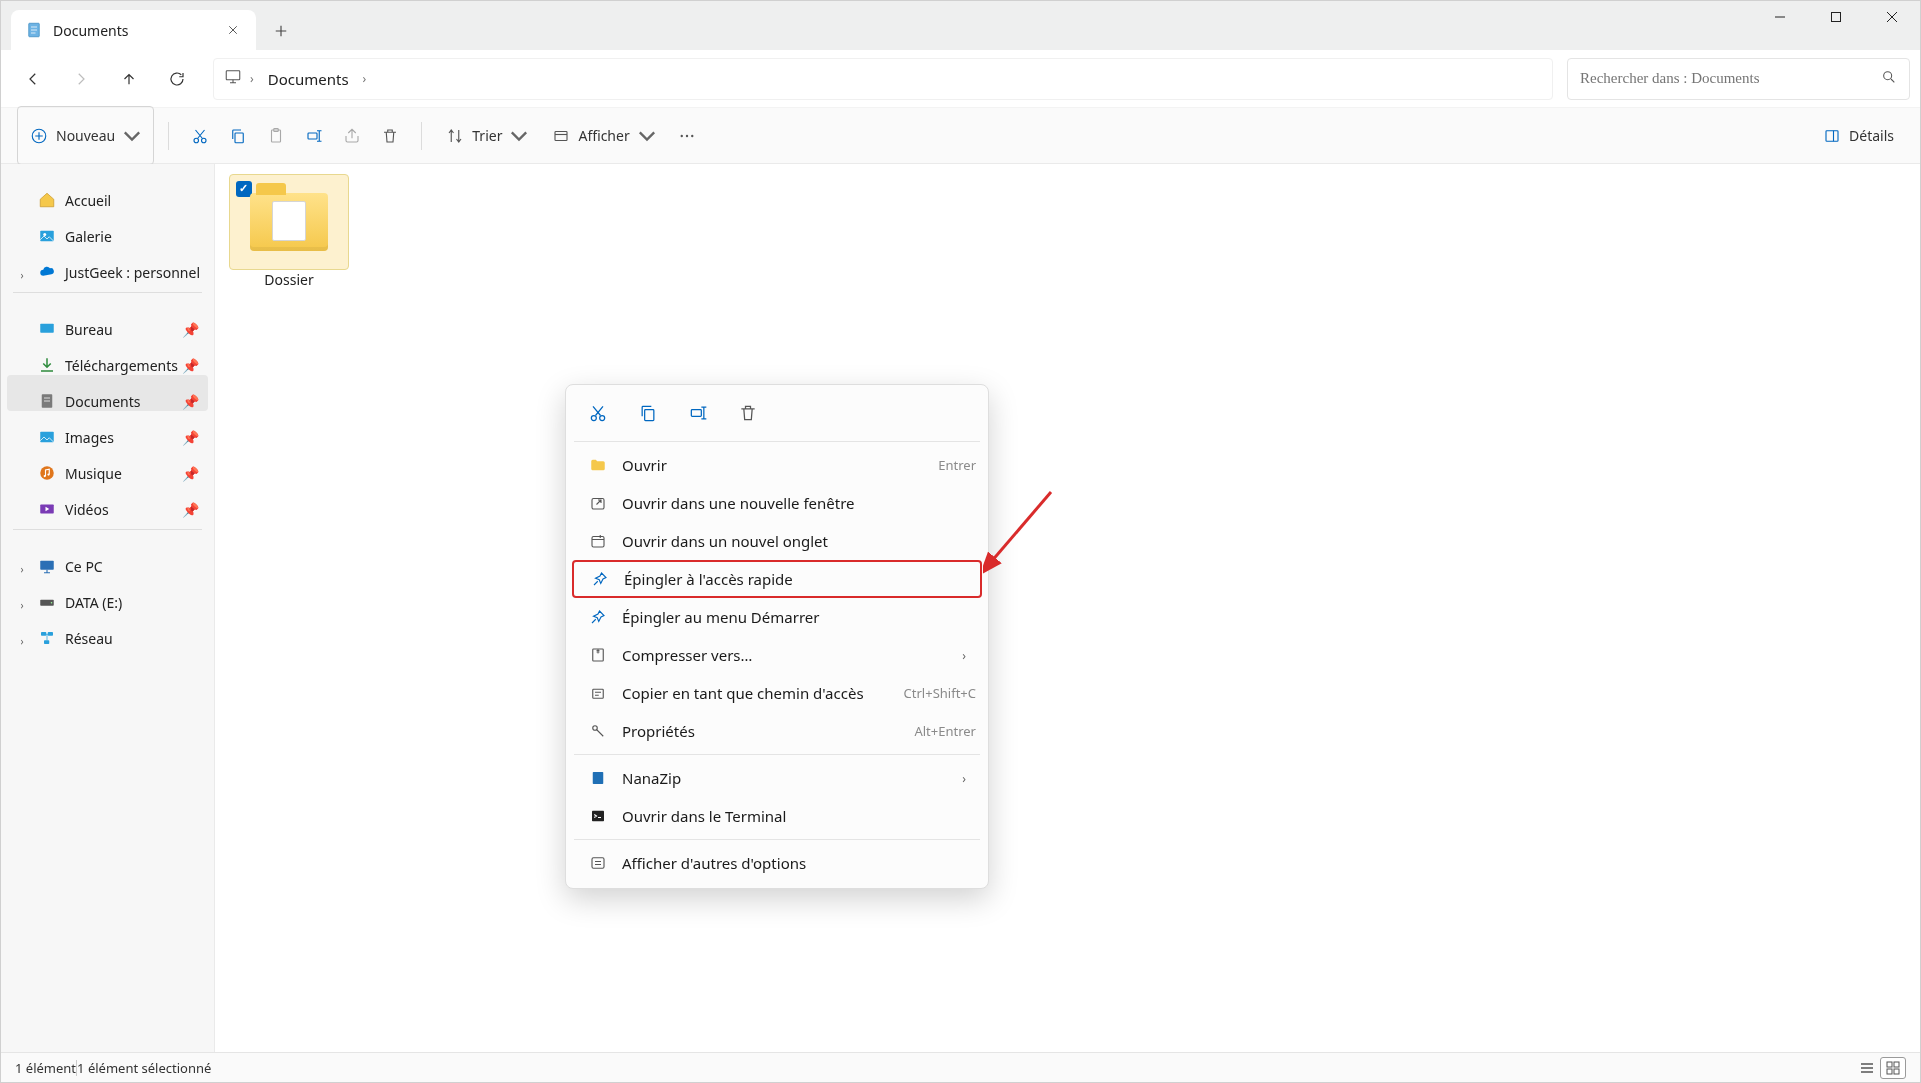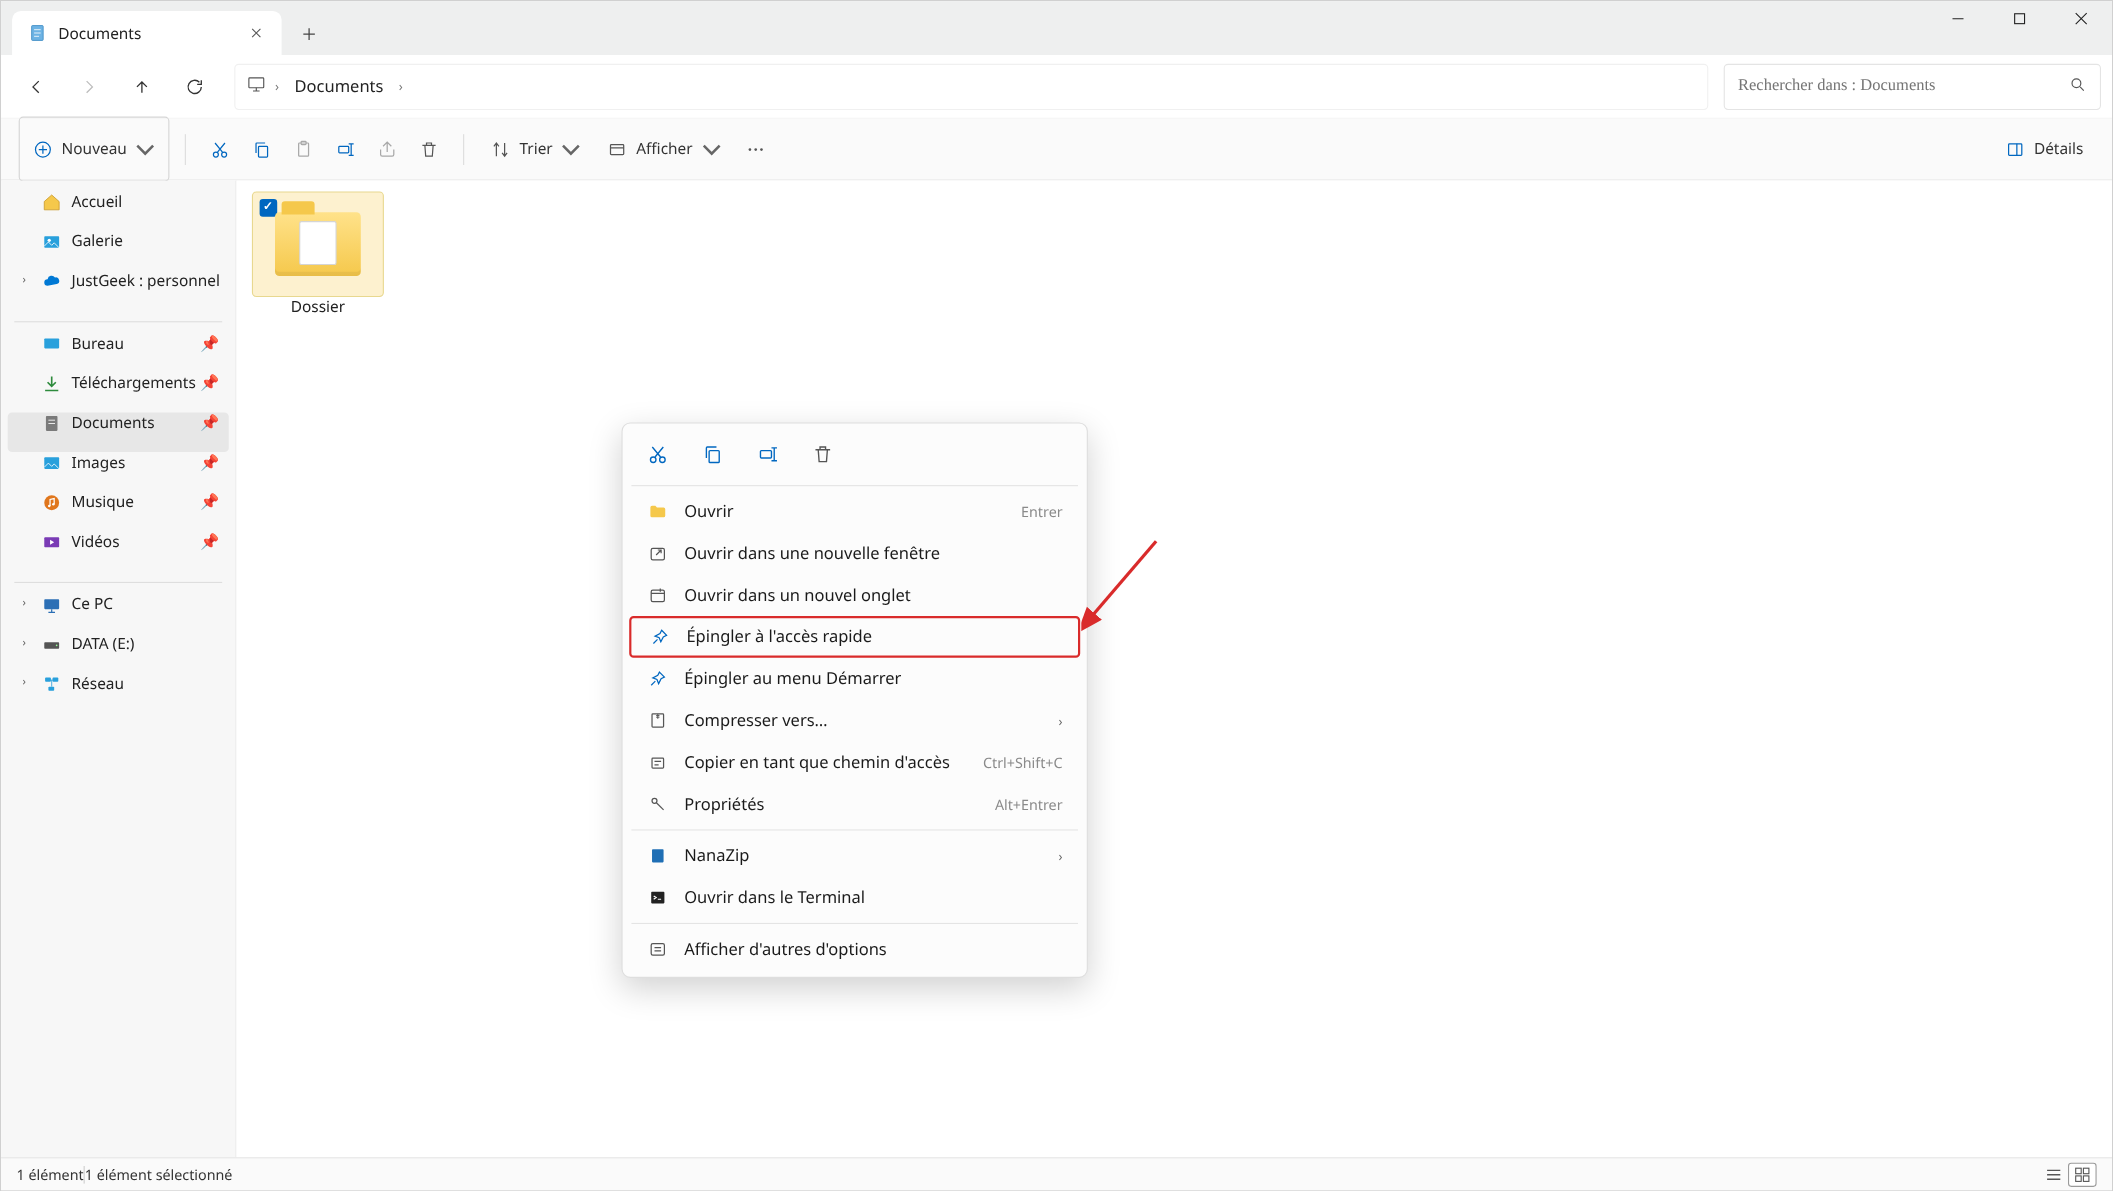--- a/index.html
+++ b/index.html
@@ -36,21 +36,21 @@
 .tbtn svg { width: 18px; height: 18px; }
 .tsep { width: 1px; height: 28px; background: #dcdcdc; margin: 0 10px; }
 .tspacer { flex: 1; }
 .dimicon { color: #a8a8a8; }
 
 
 .main { flex: 1; display: flex; overflow: hidden; }
 
 
 .sidebar { width: 214px; background: #f7f7f7; border-right: 1px solid #eaeaea; padding: 10px 6px; overflow-y: auto; }
-.sbitem { display: flex; align-items: flex-start; height: 36px; padding: 0 8px; border-radius: 4px; cursor: pointer; gap: 8px; font-size: 14px; color: #222; position: relative; }
+.sbitem { display: flex; align-items: flex-end; height: 36px; padding: 0 8px; border-radius: 4px; cursor: pointer; gap: 8px; font-size: 14px; color: #222; position: relative; }
 .sbitem.active { background: #e7e7e7; }
 .sbitem .chev { width: 14px; display: flex; justify-content: center; color: #666; font-size: 10px; }
 .sbitem .iconslot { width: 20px; height: 20px; display: flex; align-items: center; justify-content: center; }
 .sbitem .pin { position: absolute; right: 8px; color: #9a9a9a; }
 .sbsep { height: 1px; background: #dedede; margin: 10px 6px; }
 
 
 .content { flex: 1; background: #fff; padding: 10px 14px; position: relative; }
 .item { width: 120px; text-align: center; cursor: pointer; }
 .item .thumb { width: 120px; height: 96px; background: #fdf1cf; border: 1px solid #e8d88f; border-radius: 4px; position: relative; display: flex; align-items: center; justify-content: center; }
@@ -62,21 +62,21 @@
 .folder-doc { position: absolute; left: 22px; top: 8px; width: 34px; height: 40px; background: #fff; border: 1px solid #d5d5d5; border-radius: 2px; }
 
 
 .ctxmenu { position: absolute; left: 350px; top: 220px; width: 424px; background: #fcfcfc; border: 1px solid #dedede; border-radius: 8px; box-shadow: 0 10px 30px rgba(0,0,0,.18); padding: 6px 0; }
 .ctx-icons { display: flex; gap: 22px; padding: 8px 18px 10px 18px; }
 .ctx-icons .cib { width: 28px; height: 28px; display: flex; align-items: center; justify-content: center; cursor: pointer; }
 .ctxsep { height: 1px; background: #e4e4e4; margin: 4px 8px; }
 .ctxitem { display: flex; align-items: center; height: 38px; padding: 0 16px; cursor: pointer; font-size: 15px; color: #1a1a1a; gap: 14px; position: relative; margin: 0 6px; border-radius: 4px; }
 .ctxitem.highlight { border: 2px solid #d92b2b; }
 .ctxitem .cicon { width: 20px; height: 20px; display: flex; align-items: center; justify-content: center; }
-.ctxitem .shortcut { position: absolute; right: 16px; color: #8a8a8a; font-size: 13px; }
+.ctxitem .shortcut { position: absolute; right: 6px; color: #8a8a8a; font-size: 13px; }
 .ctxitem .subarrow { position: absolute; right: 16px; color: #666; font-size: 12px; }
 
 
 .arrow { position: absolute; left: 768px; top: 320px; pointer-events: none; }
 
 
 .statusbar { height: 30px; border-top: 1px solid #e5e5e5; background: #fafafa; display: flex; align-items: center; padding: 0 14px; font-size: 13px; color: #333; }
 .statusbar .ssep { width: 1px; height: 16px; background: #ccc; }
 .statusbar .sspacer { flex: 1; }
 .viewbtn { width: 26px; height: 22px; display: flex; align-items: center; justify-content: center; cursor: pointer; border: 1px solid transparent; border-radius: 3px; }

